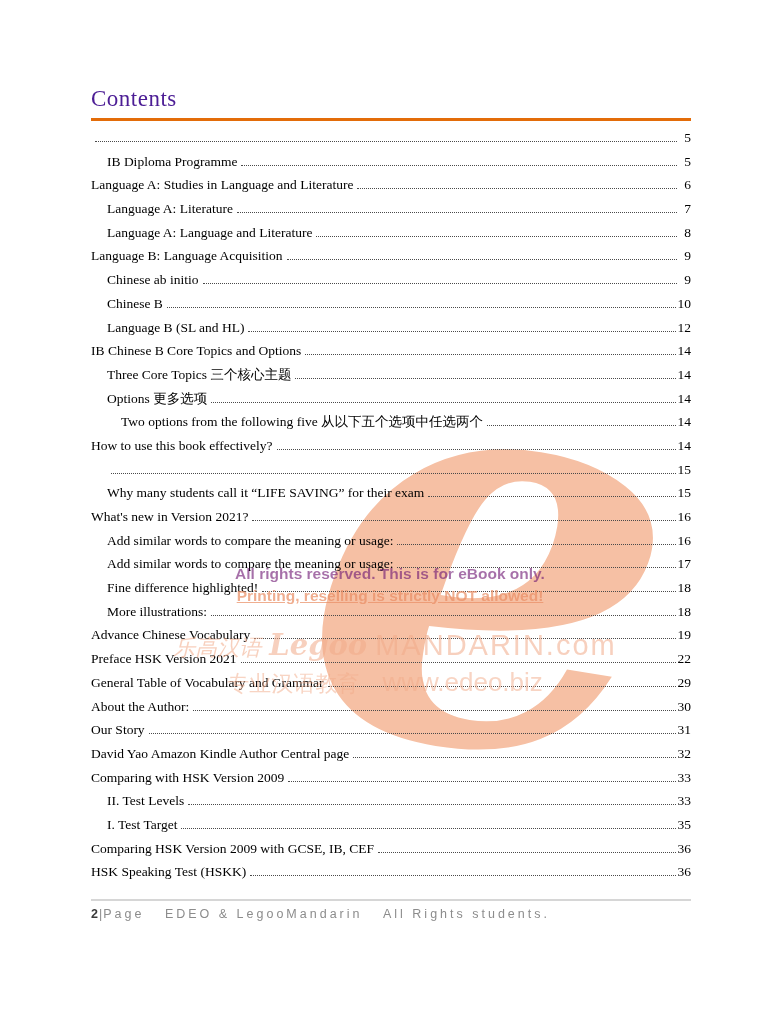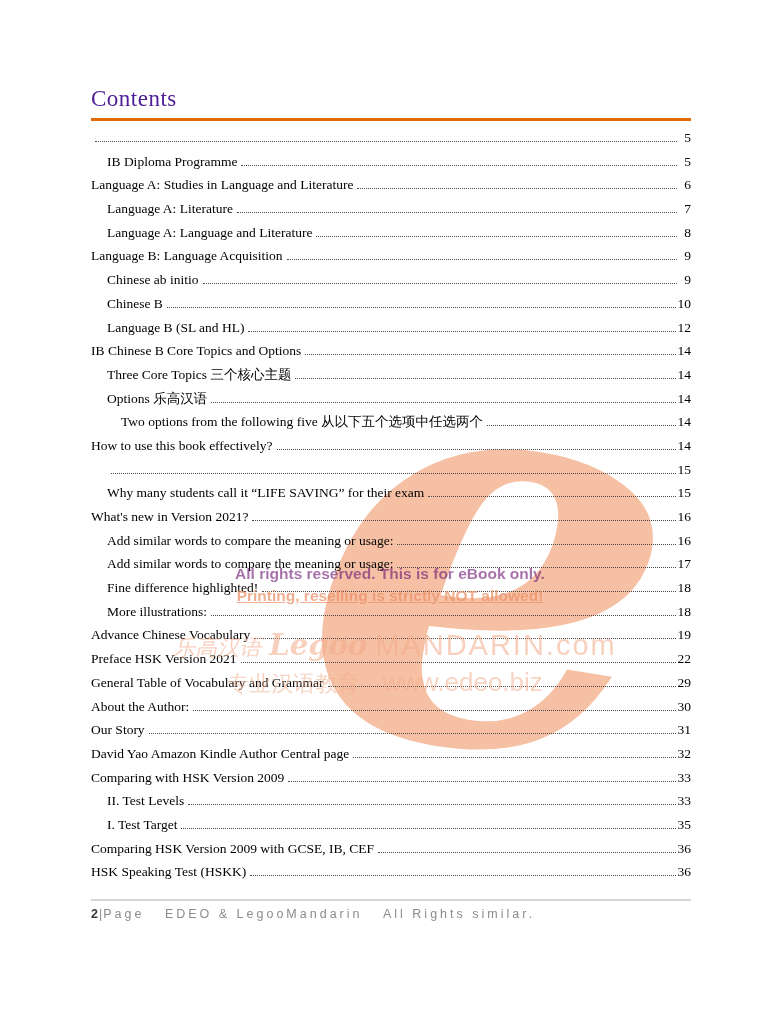--- a/index.html
+++ b/index.html
@@ -180,21 +180,21 @@
           <span class="toc-label">IB Chinese B Core Topics and Options</span>
           <span class="toc-dots"></span>
           <span class="toc-page">14</span>
         </div>
         <div class="toc-row lvl2">
           <span class="toc-label">Three Core Topics 三个核心主题</span>
           <span class="toc-dots"></span>
           <span class="toc-page">14</span>
         </div>
         <div class="toc-row lvl2">
-          <span class="toc-label">Options 乐高汉语</span>
+          <span class="toc-label">Options 更多选项</span>
           <span class="toc-dots"></span>
           <span class="toc-page">14</span>
         </div>
         <div class="toc-row lvl3">
           <span class="toc-label">Two options from the following five 从以下五个选项中任选两个</span>
           <span class="toc-dots"></span>
           <span class="toc-page">14</span>
         </div>
         <div class="toc-row lvl1">
           <span class="toc-label">How to use this book effectively?</span>
@@ -304,16 +304,16 @@
   </div>
   <div class="wm-text wm-brand2">
     <span class="cn">专业汉语教育</span>
     <span class="url">www.edeo.biz</span>
   </div>
 
   <div class="footer-rule"></div>
   <div class="footer">
     <span class="fnum">2</span><span class="fsep">|</span><span>Page</span>
     <span class="forg">EDEO &amp; LegooMandarin</span>
-    <span class="frights">All Rights similar.</span>
+    <span class="frights">All Rights students.</span>
   </div>
 
 </div>
 
 </body></html>

